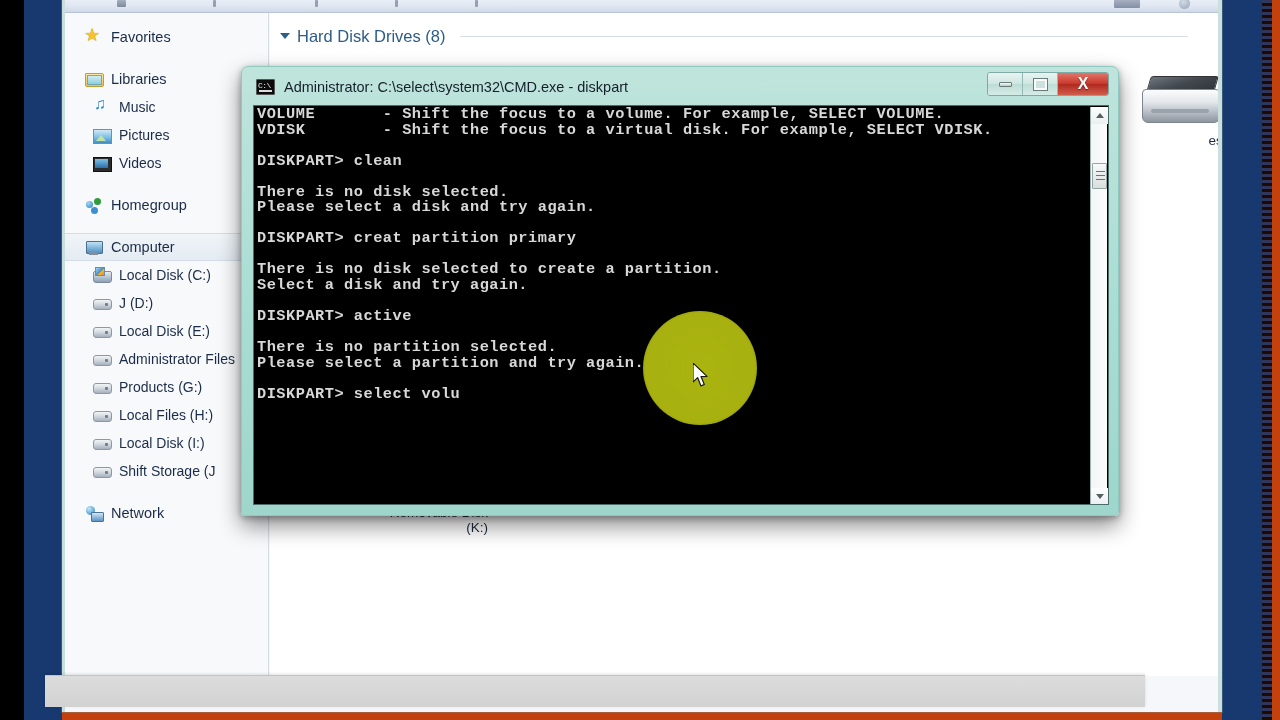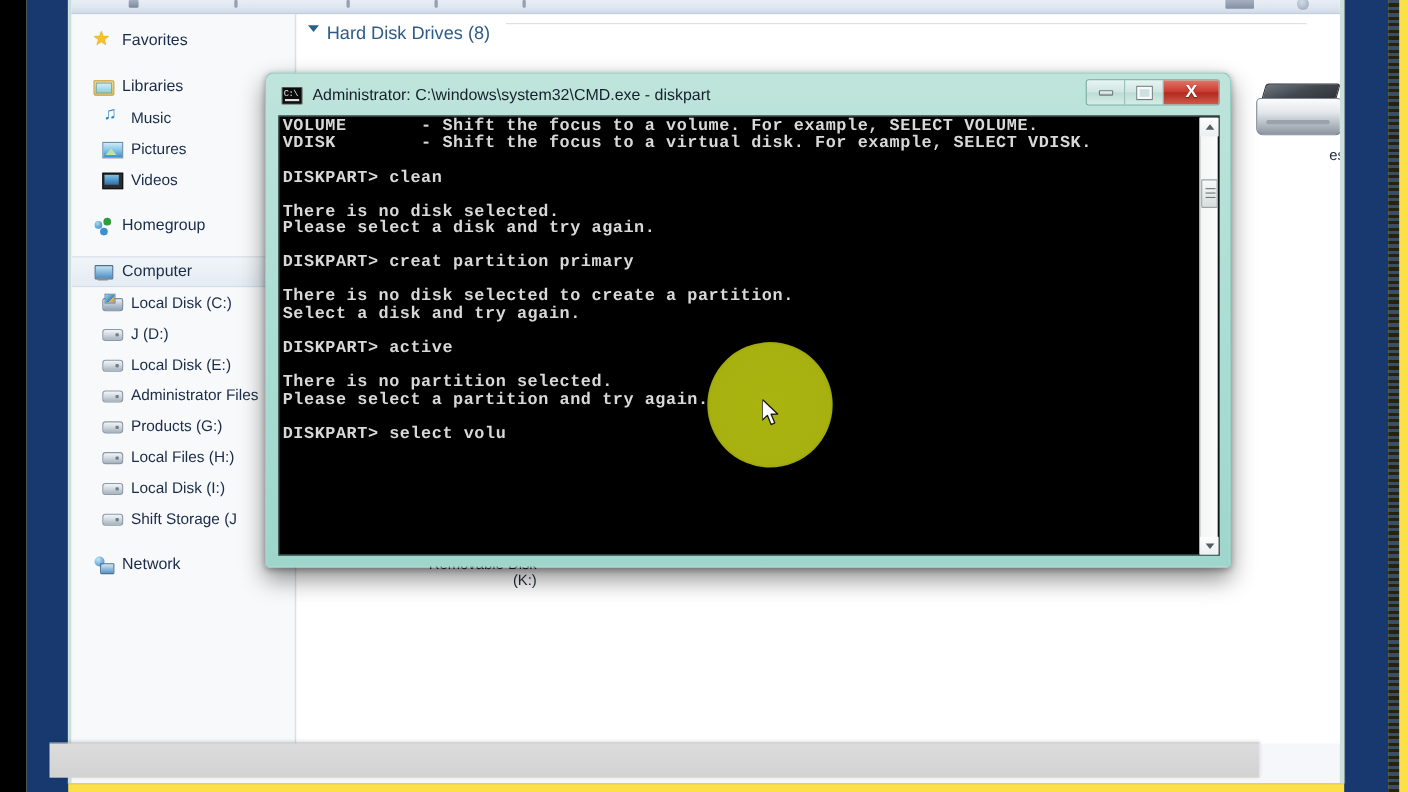--- a/index.html
+++ b/index.html
@@ -6,21 +6,21 @@
   * { box-sizing: border-box; margin: 0; padding: 0; }
   html, body {
     width: 1280px; height: 720px;
     overflow: hidden;
     background: #000;
     font-family: "Liberation Sans", sans-serif;
   }
   #screen {
     position: relative;
     width: 1280px; height: 720px;
-    background: #fde047;
+    background: #c2410c;
     overflow: hidden;
   }
 
   
   .desktop-left, .desktop-right {
     position: absolute; top: 0; height: 720px;
     background: #18396f;
   }
   .desktop-left  { left: 24px;  width: 38px; }
   .desktop-right { left: 1222px; width: 40px; }
@@ -189,21 +189,21 @@
   }
 
   
   #contentpane {
     position: absolute; left: 205px; top: 13px;
     width: 948px; height: 663px;
     background: #ffffff;
     overflow: hidden;
   }
   .group-header {
-    display: flex; align-items: flex-start;
+    display: flex; align-items: center;
     height: 38px; padding-left: 12px; padding-top: 8px;
   }
   .group-header .tri {
     width: 0; height: 0;
     border-top: 5px solid transparent;
     border-bottom: 5px solid transparent;
     border-left: 6px solid #2a5f86;
     margin-right: 9px;
     transform: rotate(90deg);
   }
@@ -526,21 +526,21 @@
       </div>
     </div>
 
     <div class="details-bar" style="left:-20px; top:675px; width:1100px;"></div>
   </div>
 
   <div id="console">
 
     <div id="titlebar">
       <span class="cmd-icon"></span>
-      <span id="title-text">Administrator: C:\windows\system32\CMD.exe - diskpart</span>
+      <span id="title-text">Administrator: C:\select\system32\CMD.exe - diskpart</span>
 
       <div class="winbtns">
         <div class="winbtn">
           <span class="glyph-min"></span>
         </div>
         <div class="winbtn">
           <span class="glyph-max"></span>
         </div>
         <div class="winbtn close">
           <span>X</span>

